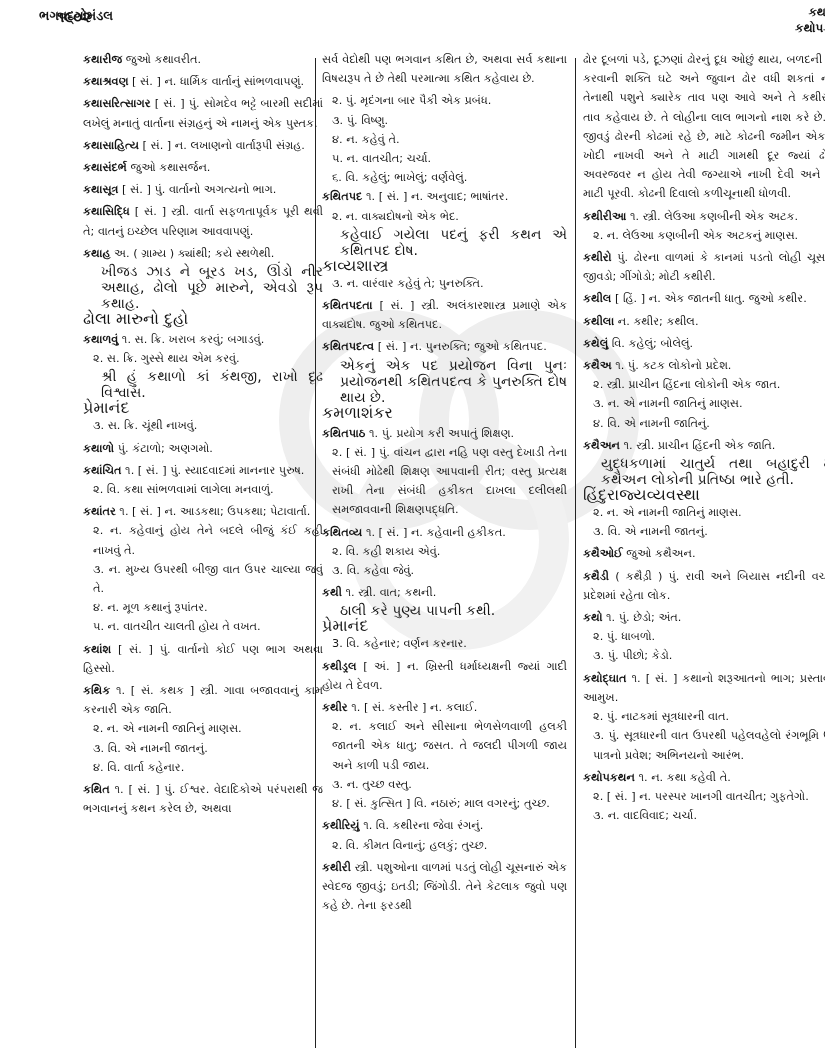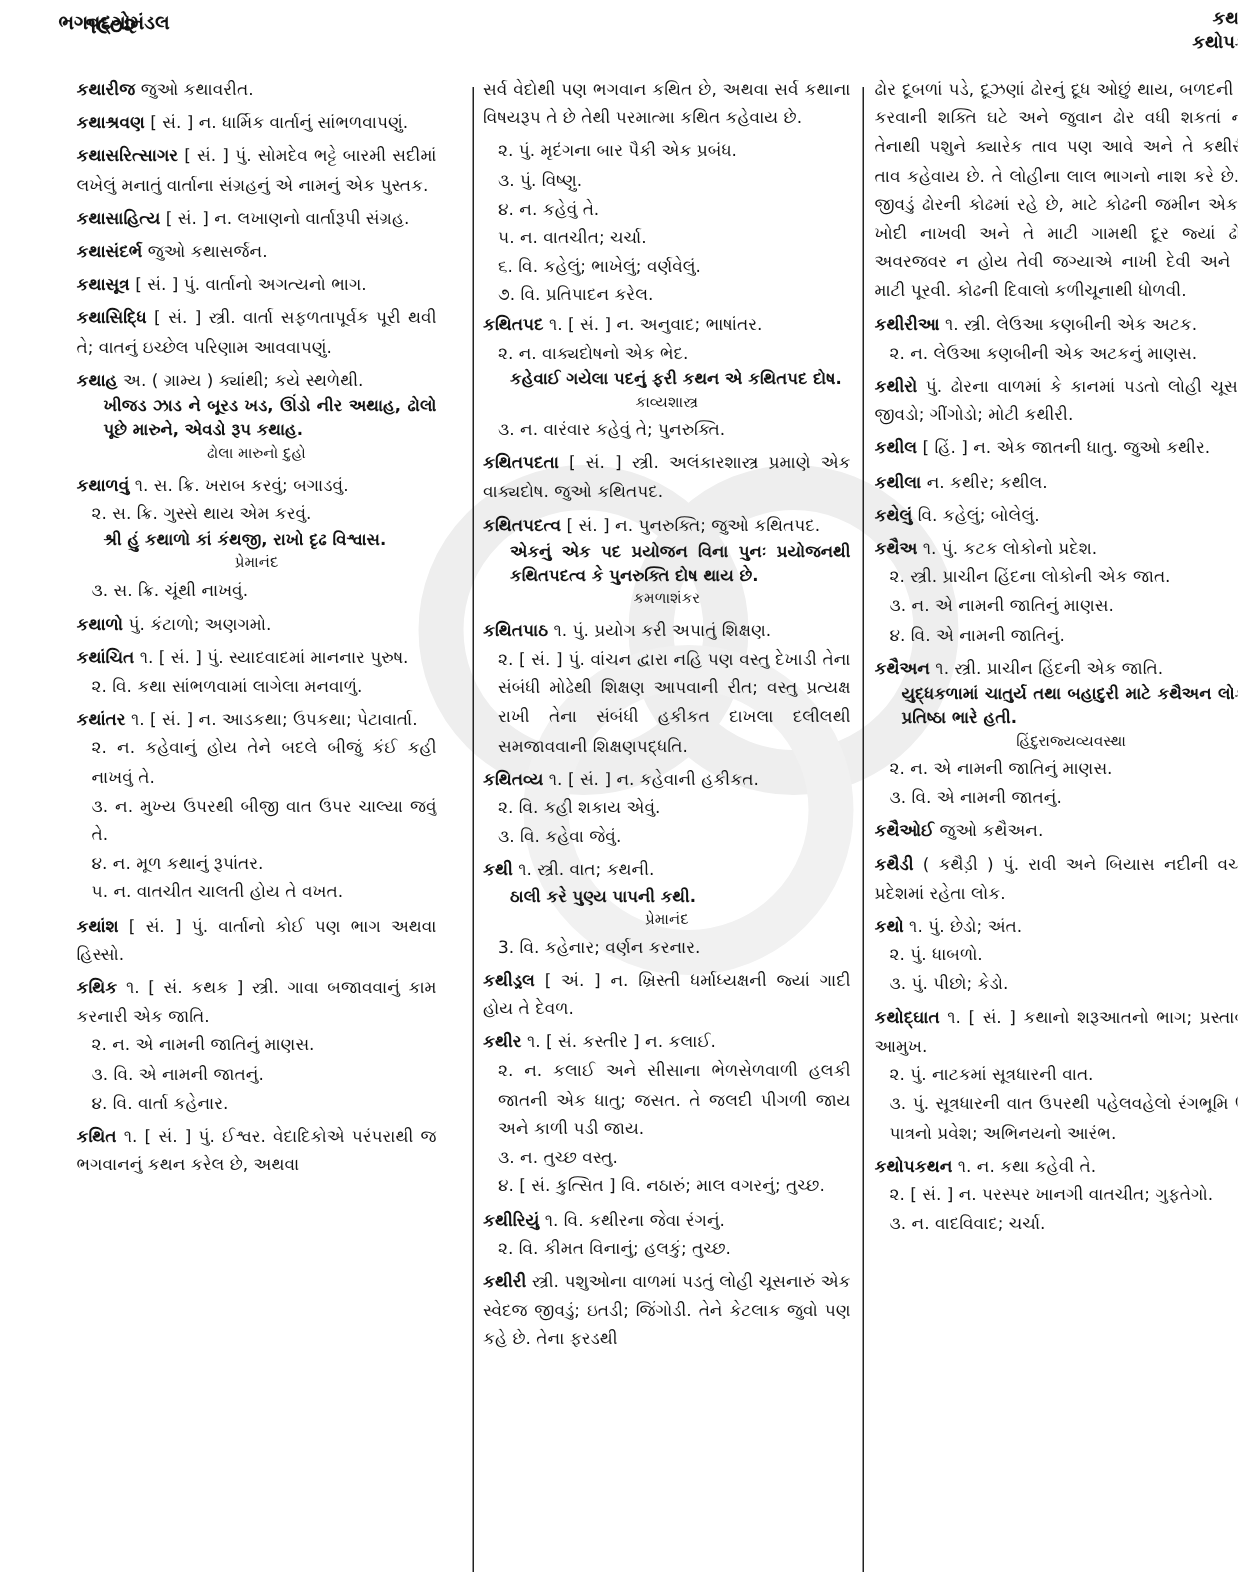--- a/index.html
+++ b/index.html
@@ -5,31 +5,31 @@
   html, body { margin: 0; padding: 0; background: #ffffff; }
   body { width: 825px; height: 1052px; overflow: hidden; position: relative;
          font-family: "DejaVu Sans", sans-serif; color: #141414; }
   .page { position: absolute; left: 0; top: 0; width: 825px; height: 1052px; margin-left: 39px; }
   .watermark { position: absolute; left: 230px; top: 270px; width: 380px; height: 380px; pointer-events: none; }
   .hdr { position: absolute; top: 0; left: 0; width: 825px; height: 48px; }
   .hdr-page { position: absolute; left: 18px; top: 8px; font-size: 15px; font-weight: bold; }
   .hdr-title { position: absolute; left: 0; width: 825px; top: 8px; text-align: left; font-size: 13px; font-weight: bold; }
   .hdr-guide { position: absolute; right: 14px; top: 4px; text-align: right; font-size: 12px; font-weight: bold; line-height: 16px; }
   .col { position: absolute; top: 50px; height: 1000px; overflow: hidden; font-size: 11.3px; line-height: 19.2px; }
-  .col1 { left: 12px; width: 240px; }
+  .col1 { left: 44px; width: 240px; }
   .col2 { left: 283px; width: 245px; }
   .col3 { left: 544px; width: 262px; }
   .divider { position: absolute; top: 58px; width: 1px; height: 990px; background: #222; }
   .d1 { left: 276px; }
   .d2 { left: 536px; }
   .entry { margin: 0 0 3px 0; text-align: justify; }
   .hw { font-weight: bold; }
   .sense { padding-left: 10px; text-align: justify; }
-  .quote { padding-left: 18px; font-size: 11px; line-height: 16px; font-weight: bold; }
-  .src { text-align: center; font-size: 10px; line-height: 16px; }
+  .quote { padding-left: 18px; font-size: 14px; line-height: 16px; }
+  .src { text-align: left; font-size: 16px; line-height: 16px; }
   .cont { text-align: justify; }
 </style>
 </head>
 <body>
 
 <div class="page">
 
   <svg class="watermark" viewBox="0 0 380 380">
     <circle cx="120" cy="150" r="95" fill="none" stroke="#eeeeee" stroke-width="30"></circle>
     <circle cx="260" cy="150" r="95" fill="none" stroke="#eeeeee" stroke-width="30"></circle>
@@ -109,21 +109,20 @@
         <div><span class="hw">કથિત</span> <span>૧. [ સં. ] પું. ઈશ્વર. વેદાદિકોએ પરંપરાથી જ ભગવાનનું કથન કરેલ છે, અથવા</span></div>
       </div>
     </div>
   <div class="col col2">
       <div class="cont entry">સર્વ વેદોથી પણ ભગવાન કથિત છે, અથવા સર્વ કથાના વિષયરૂપ તે છે તેથી પરમાત્મા કથિત કહેવાય છે.</div>
       <div class="sense">૨. પું. મૃદંગના બાર પૈકી એક પ્રબંધ.</div>
       <div class="sense">૩. પું. વિષ્ણુ.</div>
       <div class="sense">૪. ન. કહેવું તે.</div>
       <div class="sense">૫. ન. વાતચીત; ચર્ચા.</div>
       <div class="sense">૬. વિ. કહેલું; ભાખેલું; વર્ણવેલું.</div>
-      <div class="sense">૭. વિ. પ્રતિપાદન કરેલ.</div>
       <div class="entry">
         <div><span class="hw">કથિતપદ</span> <span>૧. [ સં. ] ન. અનુવાદ; ભાષાંતર.</span></div>
         <div class="sense">૨. ન. વાક્યદોષનો એક ભેદ.</div>
         <div class="quote">કહેવાઈ ગયેલા પદનું ફરી કથન એ કથિતપદ દોષ.</div>
         <div class="src">કાવ્યશાસ્ત્ર</div>
         <div class="sense">૩. ન. વારંવાર કહેવું તે; પુનરુક્તિ.</div>
       </div>
       <div class="entry">
         <div><span class="hw">કથિતપદતા</span> <span>[ સં. ] સ્ત્રી. અલંકારશાસ્ત્ર પ્રમાણે એક વાક્યદોષ. જુઓ કથિતપદ.</span></div>
       </div>

